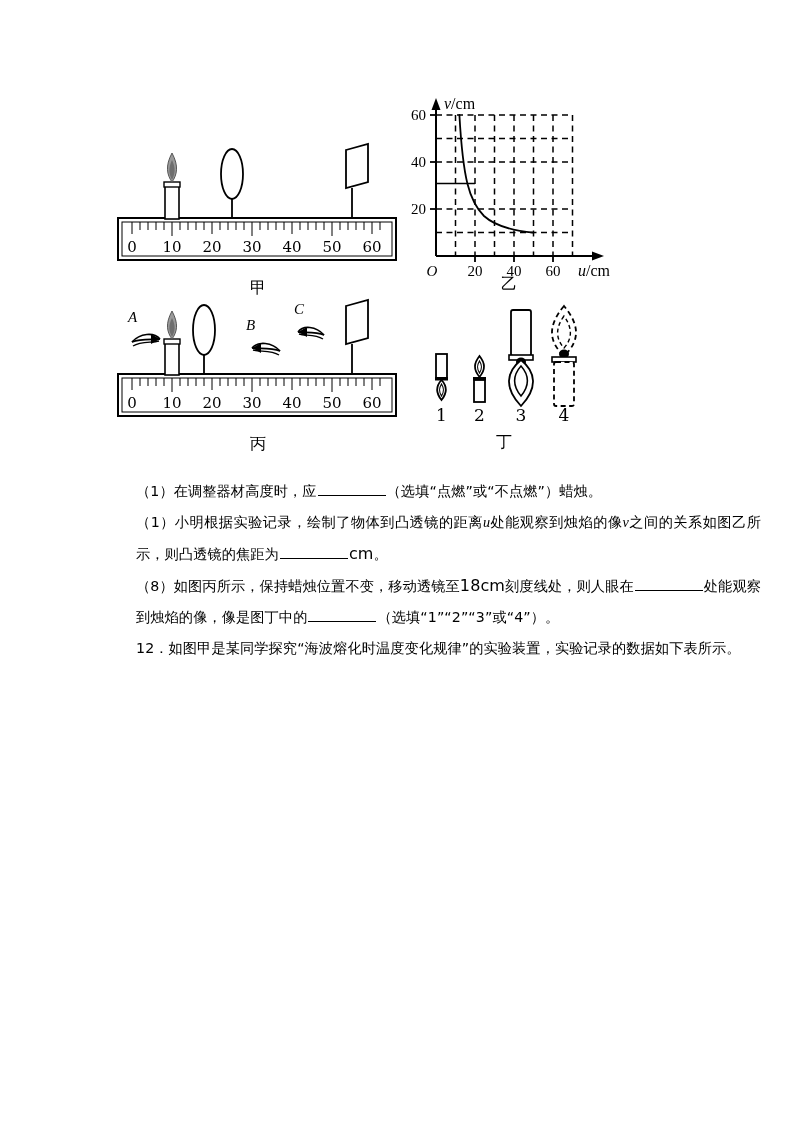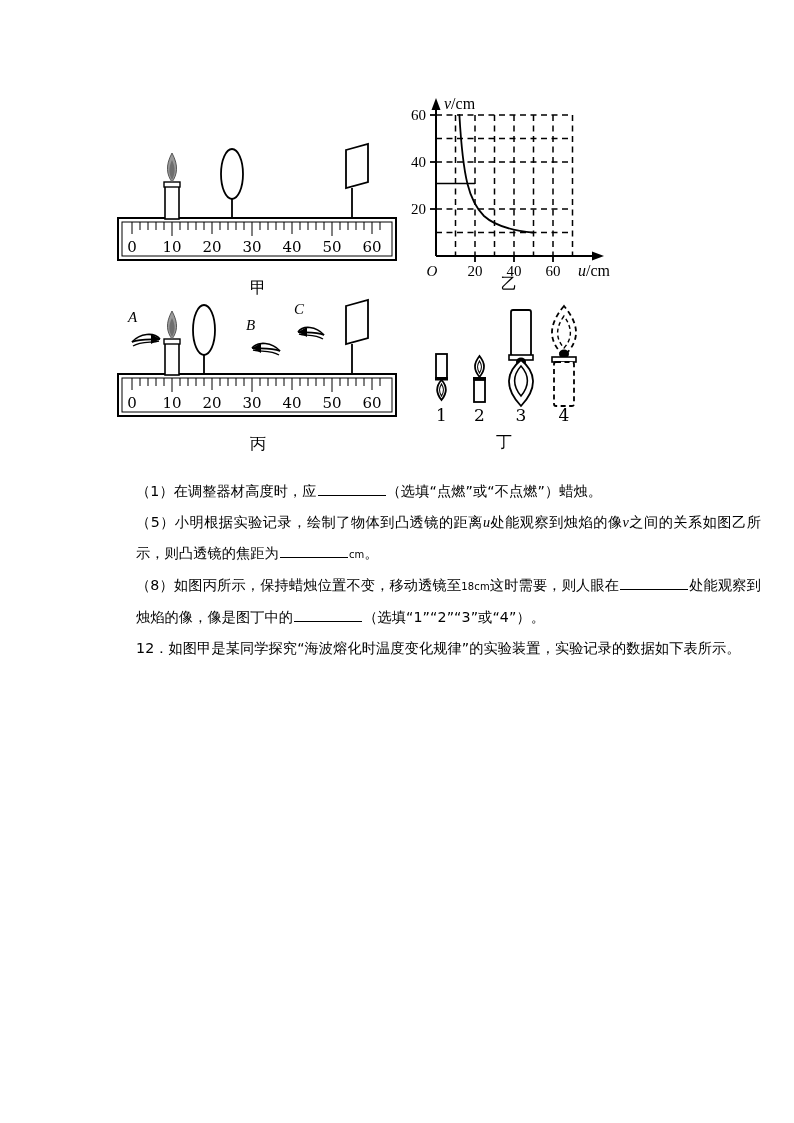--- a/index.html
+++ b/index.html
@@ -56,21 +56,21 @@
   }
   .blank {
     display: inline-block;
     border-bottom: 1px solid #000;
     vertical-align: baseline;
     height: 14px;
     margin: 0 1px;
   }
   .b-long { width: 68px; }
   .ital { font-style: italic; font-family: "Liberation Serif", serif; }
-  .unit { font-size: 10px; font-family: "DejaVu Sans", sans-serif; }
+  .unit { font-size: 16px; font-family: "DejaVu Sans", sans-serif; }
 
   
   svg { display: block; overflow: visible; }
 </style>
 </head>
 <body>
 
 <div id="figures">
 
   <div class="fig" style="left:110px; top:130px;">
@@ -346,16 +346,16 @@
         <text x="146" y="125" text-anchor="middle" font-family="DejaVu Serif, serif" font-size="17">4</text>
       </g>
     </svg>
     <div class="fig-caption" style="left:56px; top:136px; width:60px;">丁</div>
   </div>
 
 </div>
 
 <div id="questions">
   <p class="q"><span>（1）在调整器材高度时，应</span><span class="blank b-long"></span><span>（选填“点燃”或“不点燃”）蜡烛。</span></p>
-  <p class="q"><span>（5）小明根据实验记录，绘制了物体到凸透镜的距离</span><span class="ital">u</span><span>处能观察到烛焰的像</span><span class="ital">v</span><span>之间的关系如图乙所示，则凸透镜的焦距为</span><span class="blank b-long"></span><span class="unit">cm</span><span>。</span></p>
-  <p class="q"><span>（8）如图丙所示，保持蜡烛位置不变，移动透镜至</span><span class="unit">18cm</span><span>这时需要，则人眼在</span><span class="blank b-long"></span><span>处能观察到烛焰的像，像是图丁中的</span><span class="blank b-long"></span><span>（选填“1”“2”“3”或“4”）。</span></p>
+  <p class="q"><span>（1）小明根据实验记录，绘制了物体到凸透镜的距离</span><span class="ital">u</span><span>处能观察到烛焰的像</span><span class="ital">v</span><span>之间的关系如图乙所示，则凸透镜的焦距为</span><span class="blank b-long"></span><span class="unit">cm</span><span>。</span></p>
+  <p class="q"><span>（8）如图丙所示，保持蜡烛位置不变，移动透镜至</span><span class="unit">18cm</span><span>刻度线处，则人眼在</span><span class="blank b-long"></span><span>处能观察到烛焰的像，像是图丁中的</span><span class="blank b-long"></span><span>（选填“1”“2”“3”或“4”）。</span></p>
   <p class="q"><span>12．如图甲是某同学探究“海波熔化时温度变化规律”的实验装置，实验记录的数据如下表所示。</span></p>
 </div>
 
 </body></html>

